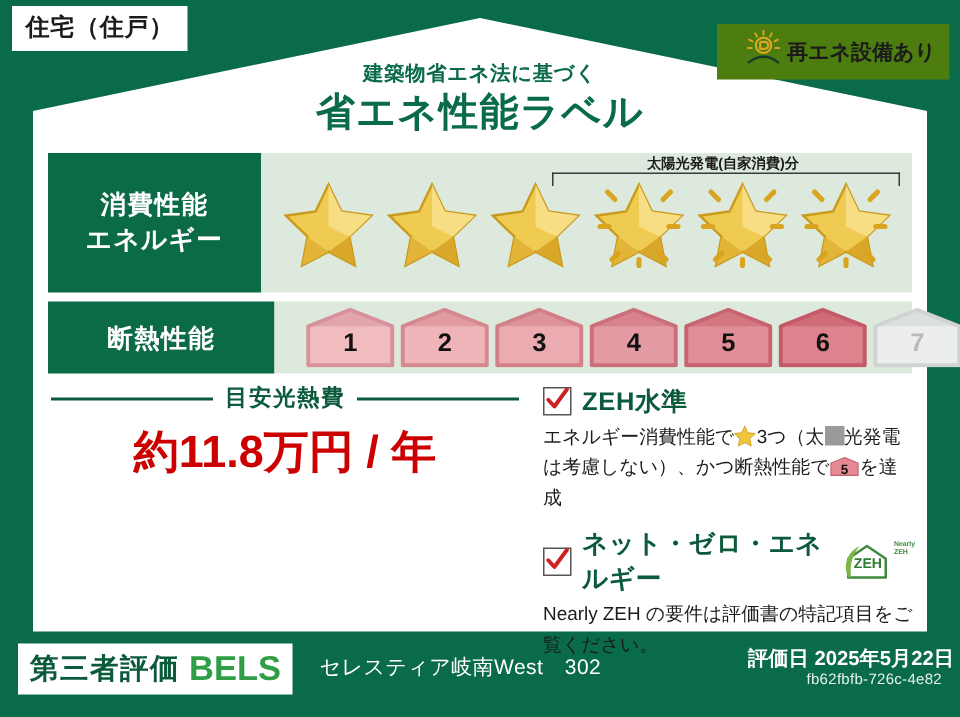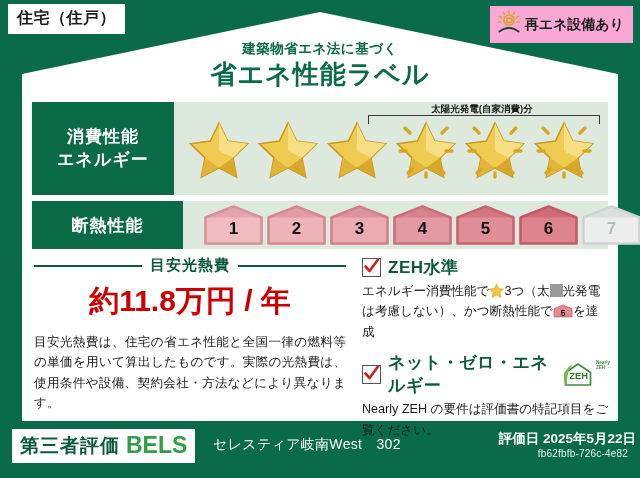--- a/index.html
+++ b/index.html
@@ -7,38 +7,38 @@
     width:640px;height:478px;overflow:hidden;
     font-family:"Liberation Sans","DejaVu Sans",sans-serif;
     background:#0a6b4a;
   }
   #label{
     position:relative;width:640px;height:478px;
     background:#0a6b4a;
   }
 
   
-  .hdr{position:absolute;left:0;top:0;width:640px;height:96px;font-family:Liberation Mono, monospace;}
+  .hdr{position:absolute;left:0;top:0;width:640px;height:96px;}
   .roof{
     position:absolute;left:22px;top:12px;width:596px;height:84px;
   }
   .roof svg{display:block;}
   .badge-type{
     position:absolute;left:8px;top:4px;
     background:#fff;color:#1b1b1b;
     font-size:16px;font-weight:bold;
     padding:4px 9px 5px 9px;
     letter-spacing:.5px;
     z-index:5;
   }
   .badge-renew{
-    position:absolute;right:7px;top:6px;
-    background:#f9a8d4;
+    position:absolute;right:7px;top:16px;
+    background:#4d7c0f;
     display:flex;align-items:center;
-    padding:3px 9px 3px 6px;
+    padding:3px 9px 3px 18px;
     z-index:5;
   }
   .badge-renew .txt{
     font-size:14px;font-weight:bold;color:#1b1b1b;
     margin-left:3px;letter-spacing:0px;
   }
   .hdr-sub{
     position:absolute;left:0;top:40px;width:640px;text-align:center;
     font-size:13.5px;font-weight:bold;color:#0a6b4a;letter-spacing:.5px;
     z-index:4;
@@ -410,21 +410,20 @@
       </div>
     </div>
 
     <div class="colL">
       <div class="cost-head">
         <span class="ln"></span>
         <span class="tx">目安光熱費</span>
         <span class="ln"></span>
       </div>
       <div class="cost-value">約11.8万円 / 年</div>
-      <div class="cost-note">目安光熱費は、住宅の省エネ性能と全国一律の燃料等の単価を用いて算出したものです。実際の光熱費は、使用条件や設備、契約会社・方法などにより異なります。</div>
     </div>
 
     <div class="colR">
 
       <div class="zeh-head">
         <span class="chk">
           <svg width="17" height="20" viewBox="0 0 17 20">
             <path d="M2.5 10.5 L6.6 15 L15 3.5" fill="none" stroke="#cc2222" stroke-width="2.6" stroke-linecap="round" stroke-linejoin="round"></path>
           </svg>
         </span>

